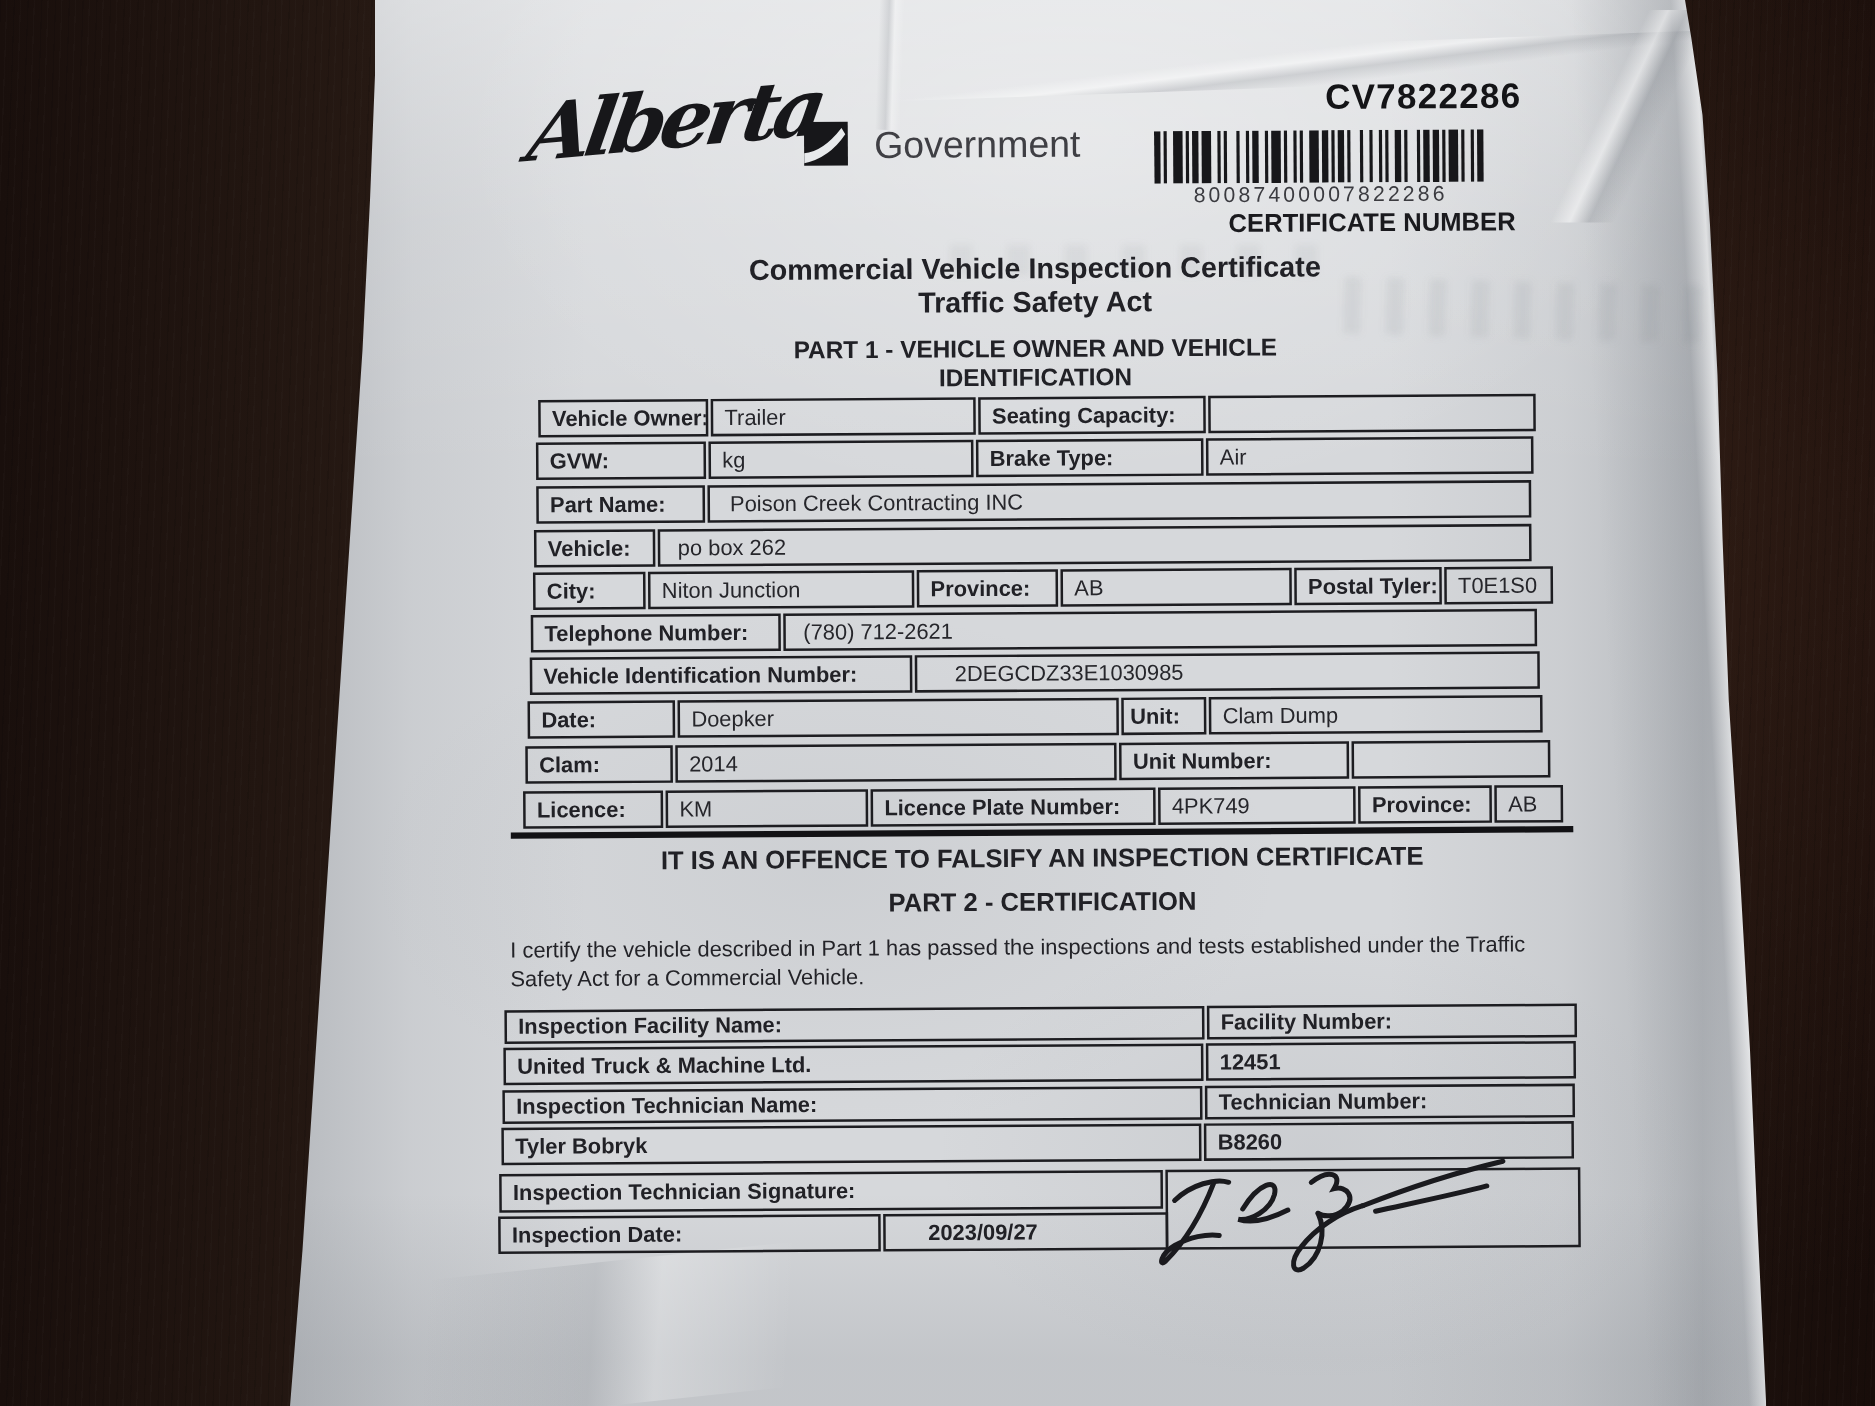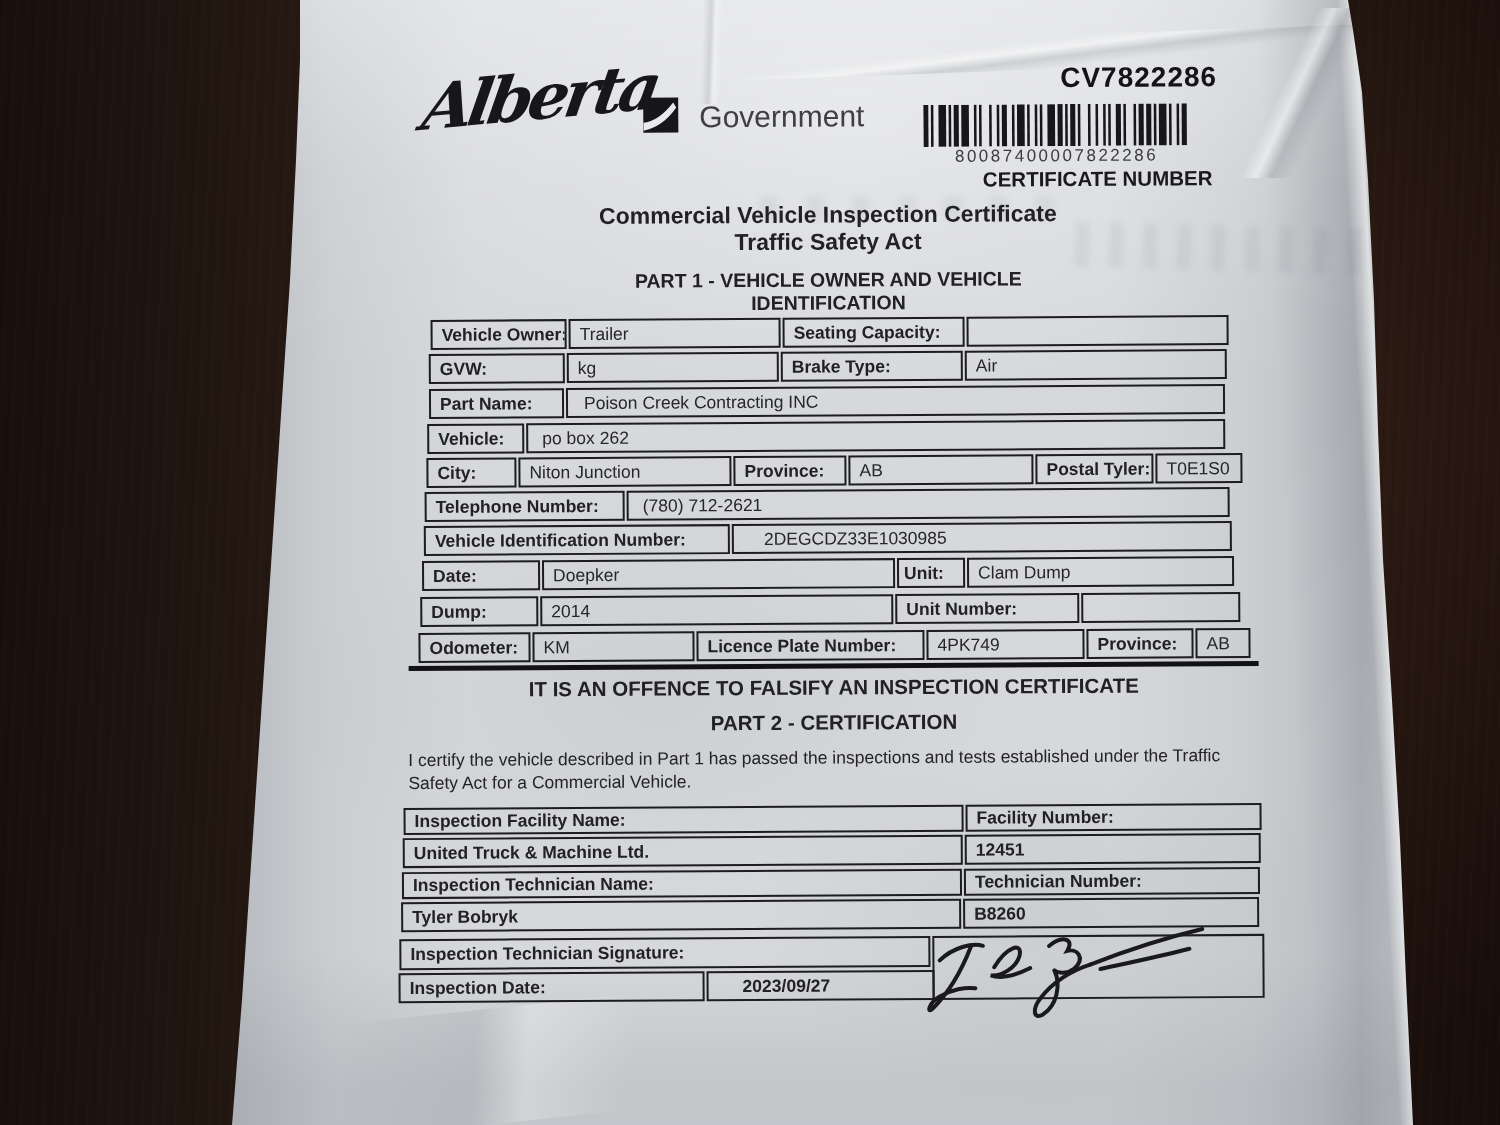--- a/index.html
+++ b/index.html
@@ -199,27 +199,27 @@
       <div class="cell b" style="flex:0 0 306px">Vehicle Identification Number:</div>
       <div class="cell v" style="flex:0 0 500px;padding-left:30px">2DEGCDZ33E1030985</div>
     </div>
     <div class="row" style="left:422px;top:559px">
       <div class="cell b" style="flex:0 0 118px">Date:</div>
       <div class="cell v" style="flex:0 0 353px">Doepker</div>
       <div class="cell b" style="flex:0 0 68px;padding:0 5px">Unit:</div>
       <div class="cell v" style="flex:0 0 267px">Clam Dump</div>
     </div>
     <div class="row" style="left:420px;top:595px">
-      <div class="cell b" style="flex:0 0 118px">Dump:</div>
+      <div class="cell b" style="flex:0 0 118px">Clam:</div>
       <div class="cell v" style="flex:0 0 353px">2014</div>
       <div class="cell b" style="flex:0 0 184px">Unit Number:</div>
       <div class="cell v" style="flex:0 0 159px"></div>
     </div>
     <div class="row" style="left:418px;top:631px">
-      <div class="cell b" style="flex:0 0 112px">Odometer:</div>
+      <div class="cell b" style="flex:0 0 112px">Licence:</div>
       <div class="cell v" style="flex:0 0 162px">KM</div>
       <div class="cell b" style="flex:0 0 228px">Licence Plate Number:</div>
       <div class="cell v" style="flex:0 0 158px">4PK749</div>
       <div class="cell b" style="flex:0 0 107px">Province:</div>
       <div class="cell v" style="flex:0 0 55px">AB</div>
     </div>
 
     <div class="abs divider"></div>
     <div class="abs ctr b offence">IT IS AN OFFENCE TO FALSIFY AN INSPECTION CERTIFICATE</div>
     <div class="abs ctr b part2h">PART 2 - CERTIFICATION</div>

